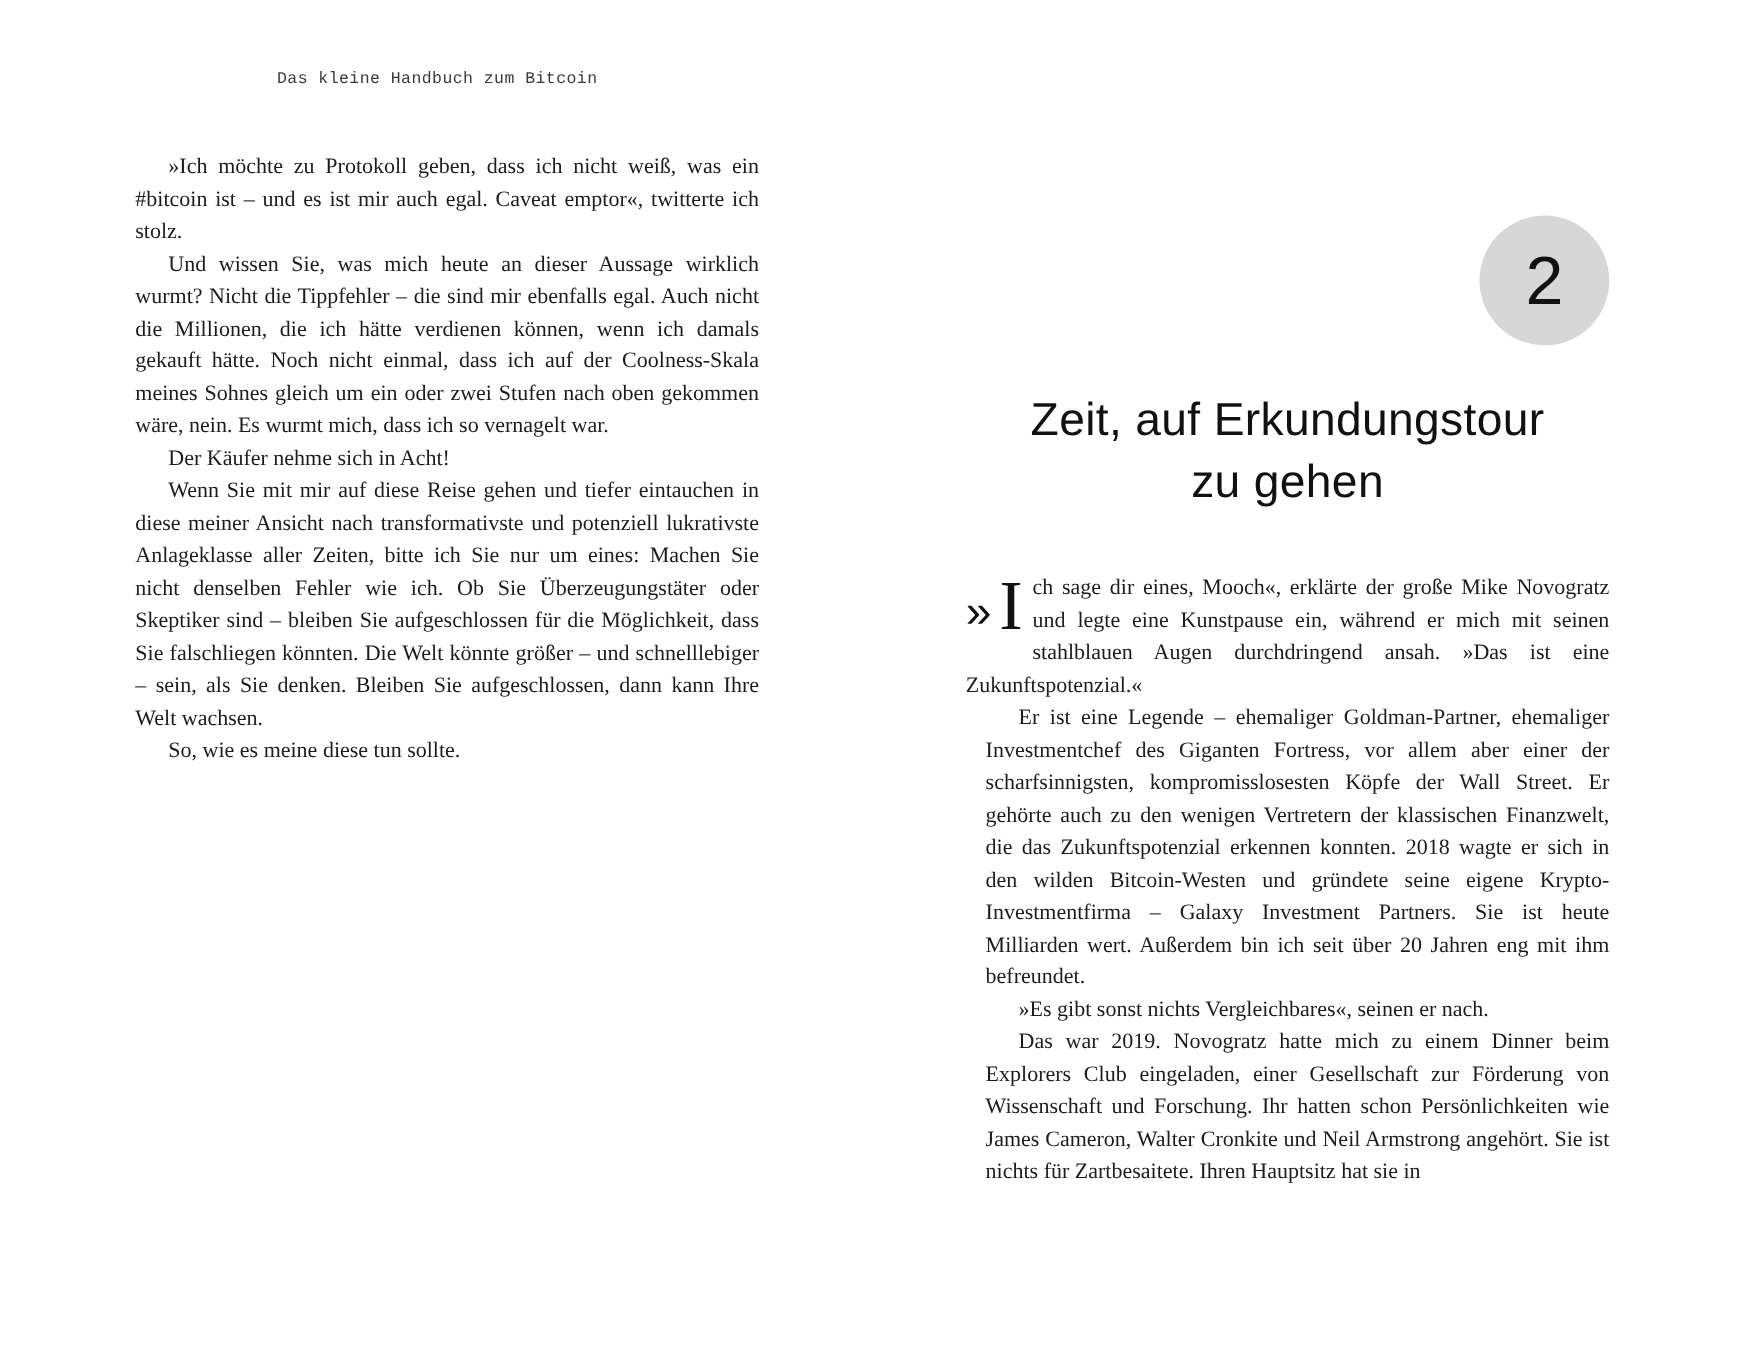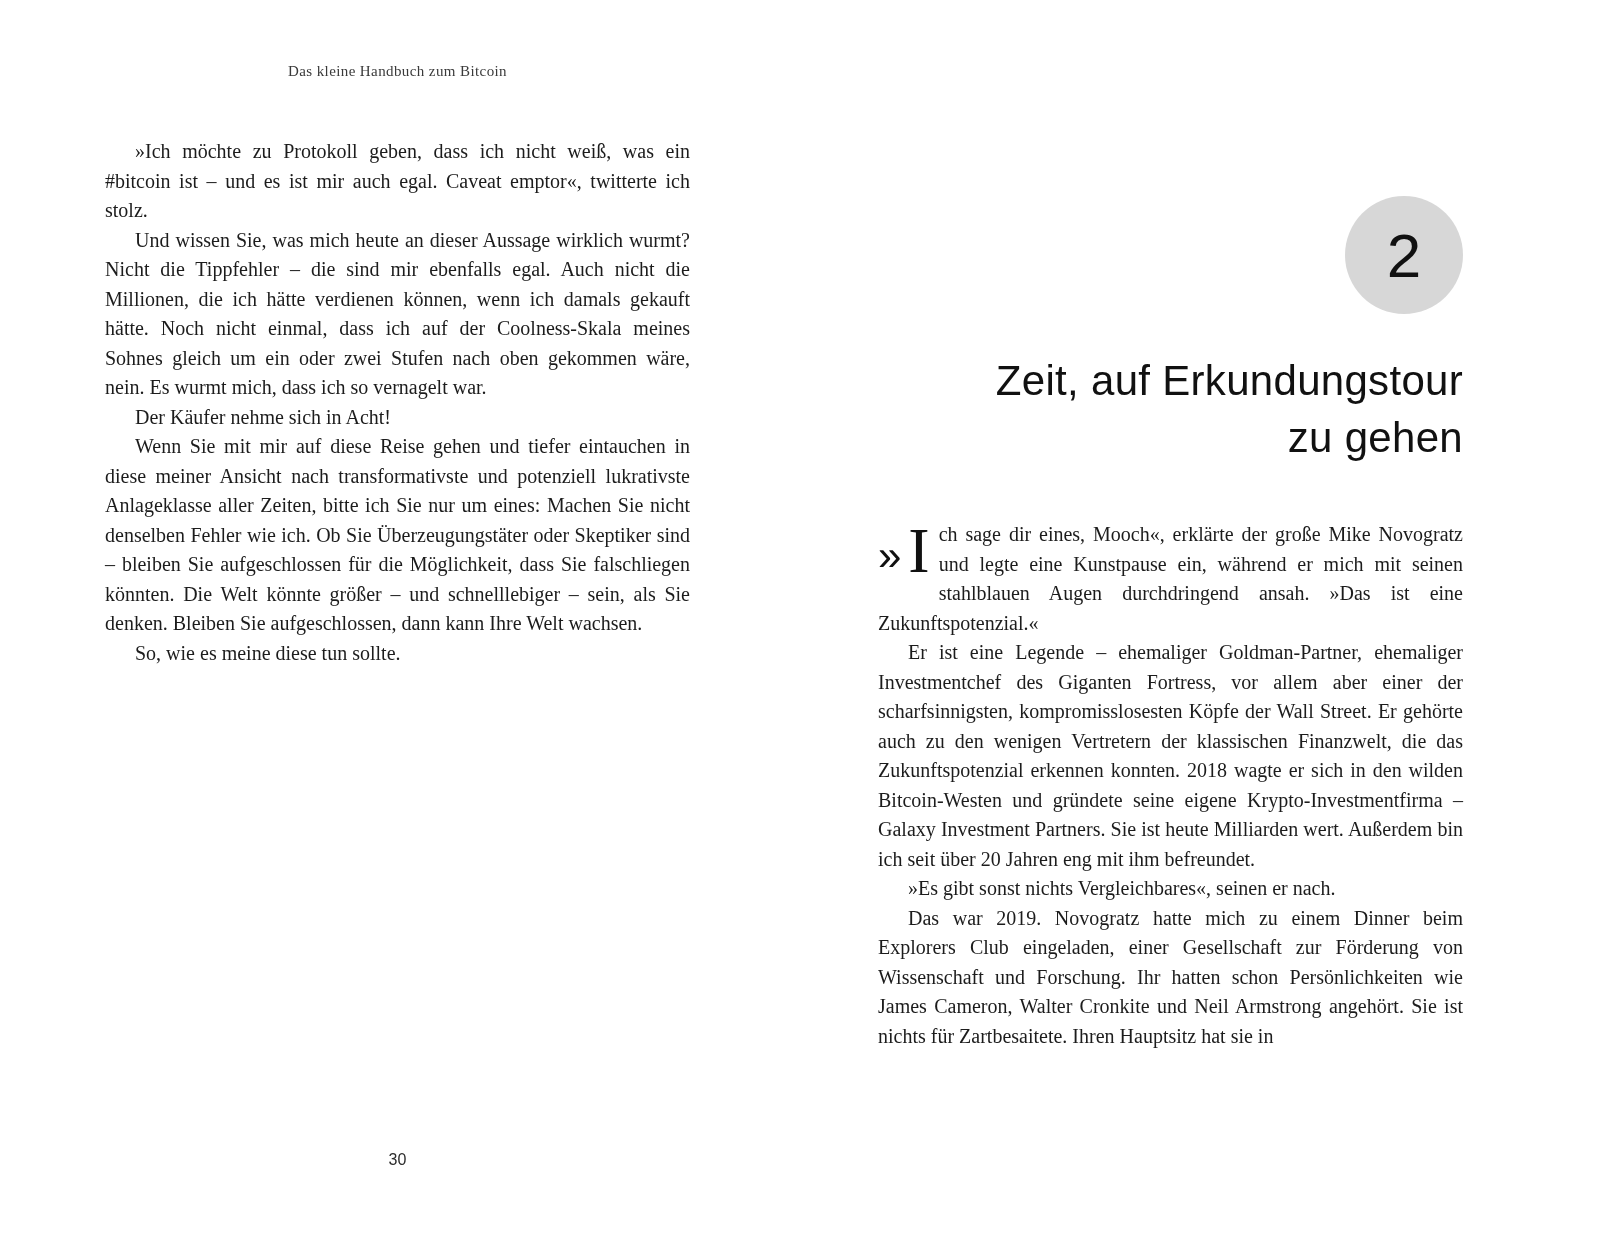--- a/index.html
+++ b/index.html
@@ -20,38 +20,38 @@
       height: 1245px;
     }
     .page-left  { left: 105px;  width: 585px; }
     .page-right { left: 878px;  width: 585px; }
 
     .running-header {
       position: absolute;
       top: 63px;
       width: 100%;
       text-align: center;
-      font-family: Liberation Serif, serif;
+      font-family: Liberation Mono, monospace;
       font-size: 15px;
       letter-spacing: 0.4px;
       color: #3a3a3a;
     }
 
     .body-text {
       position: absolute;
       width: 100%;
       font-size: 20px;
       line-height: 29.5px;
       text-align: justify;
       hyphens: auto;
     }
     .body-text-left  { top: 137px; }
     .body-text-right { top: 520px; }
     .body-text p { text-indent: 0; }
-    .body-text p.indent { text-indent: 30px; }
+    .body-text p.indent { text-indent: 30px; margin-left: 18px; }
 
     .page-number {
       position: absolute;
       bottom: 76px;
       width: 100%;
       text-align: center;
       font-family: "Liberation Sans", sans-serif;
       font-size: 16px;
       color: #2c2c2c;
     }
@@ -69,21 +69,21 @@
       justify-content: center;
       font-family: "Liberation Sans", sans-serif;
       font-size: 62px;
       color: #111111;
     }
 
     .chapter-title {
       position: absolute;
       top: 352px;
       width: 100%;
-      text-align: right;
+      text-align: center;
       font-family: "Liberation Sans", sans-serif;
       font-weight: 400;
       font-size: 42px;
       line-height: 57px;
       color: #111111;
       letter-spacing: 0.3px;
     }
 
     .opener {
       float: left;
@@ -116,21 +116,20 @@
   <div class="running-header">Das kleine Handbuch zum Bitcoin</div>
 
   <div class="body-text body-text-left">
     <p class="indent">»Ich möchte zu Protokoll geben, dass ich nicht weiß, was ein #bitcoin ist – und es ist mir auch egal. Caveat emptor«, twitterte ich stolz.</p>
     <p class="indent">Und wissen Sie, was mich heute an dieser Aussage wirklich wurmt? Nicht die Tippfehler – die sind mir ebenfalls egal. Auch nicht die Millionen, die ich hätte verdienen können, wenn ich damals gekauft hätte. Noch nicht einmal, dass ich auf der Coolness-Skala meines Sohnes gleich um ein oder zwei Stufen nach oben gekommen wäre, nein. Es wurmt mich, dass ich so vernagelt war.</p>
     <p class="indent">Der Käufer nehme sich in Acht!</p>
     <p class="indent">Wenn Sie mit mir auf diese Reise gehen und tiefer eintauchen in diese meiner Ansicht nach transformativste und potenziell lukrativste Anlageklasse aller Zeiten, bitte ich Sie nur um eines: Machen Sie nicht denselben Fehler wie ich. Ob Sie Überzeugungstäter oder Skeptiker sind – bleiben Sie aufgeschlossen für die Möglichkeit, dass Sie falschliegen könnten. Die Welt könnte größer – und schnelllebiger – sein, als Sie denken. Bleiben Sie aufgeschlossen, dann kann Ihre Welt wachsen.</p>
     <p class="indent">So, wie es meine diese tun sollte.</p>
   </div>
 
-  <div class="page-number">30</div>
 </section>
 
 <section class="page page-right">
 
   <div class="chapter-badge">
     <span>2</span>
   </div>
 
   <h1 class="chapter-title">
     <span>Zeit, auf Erkundungstour</span><br>

